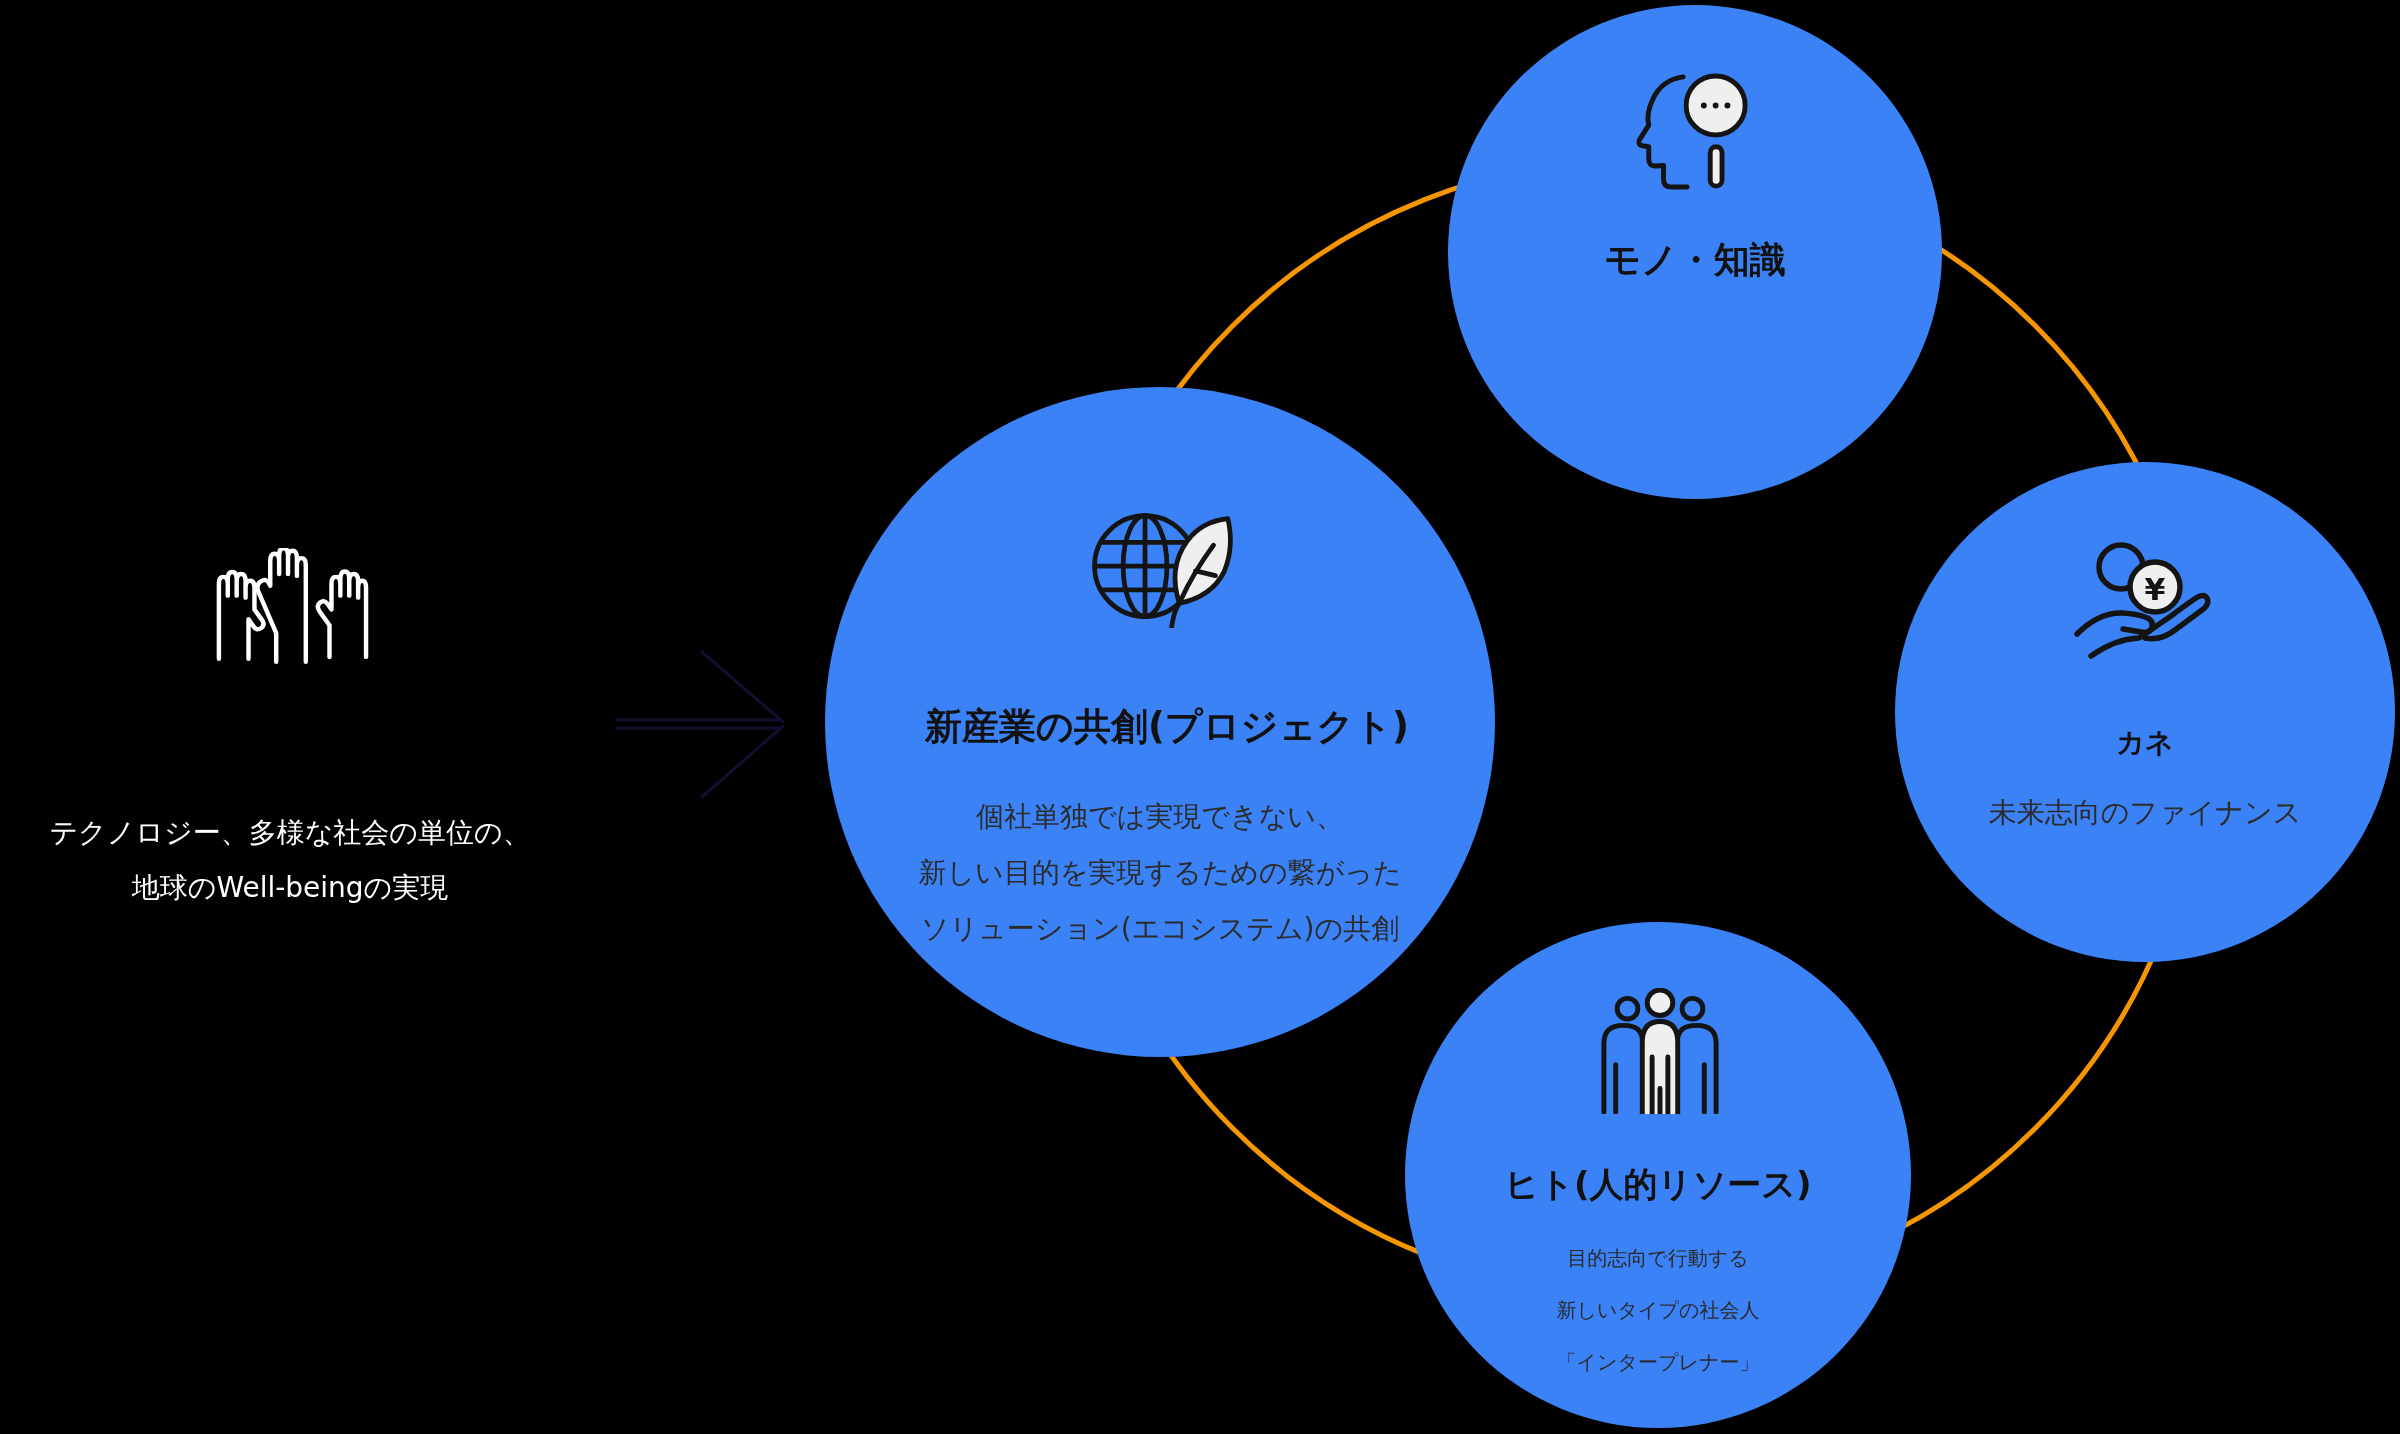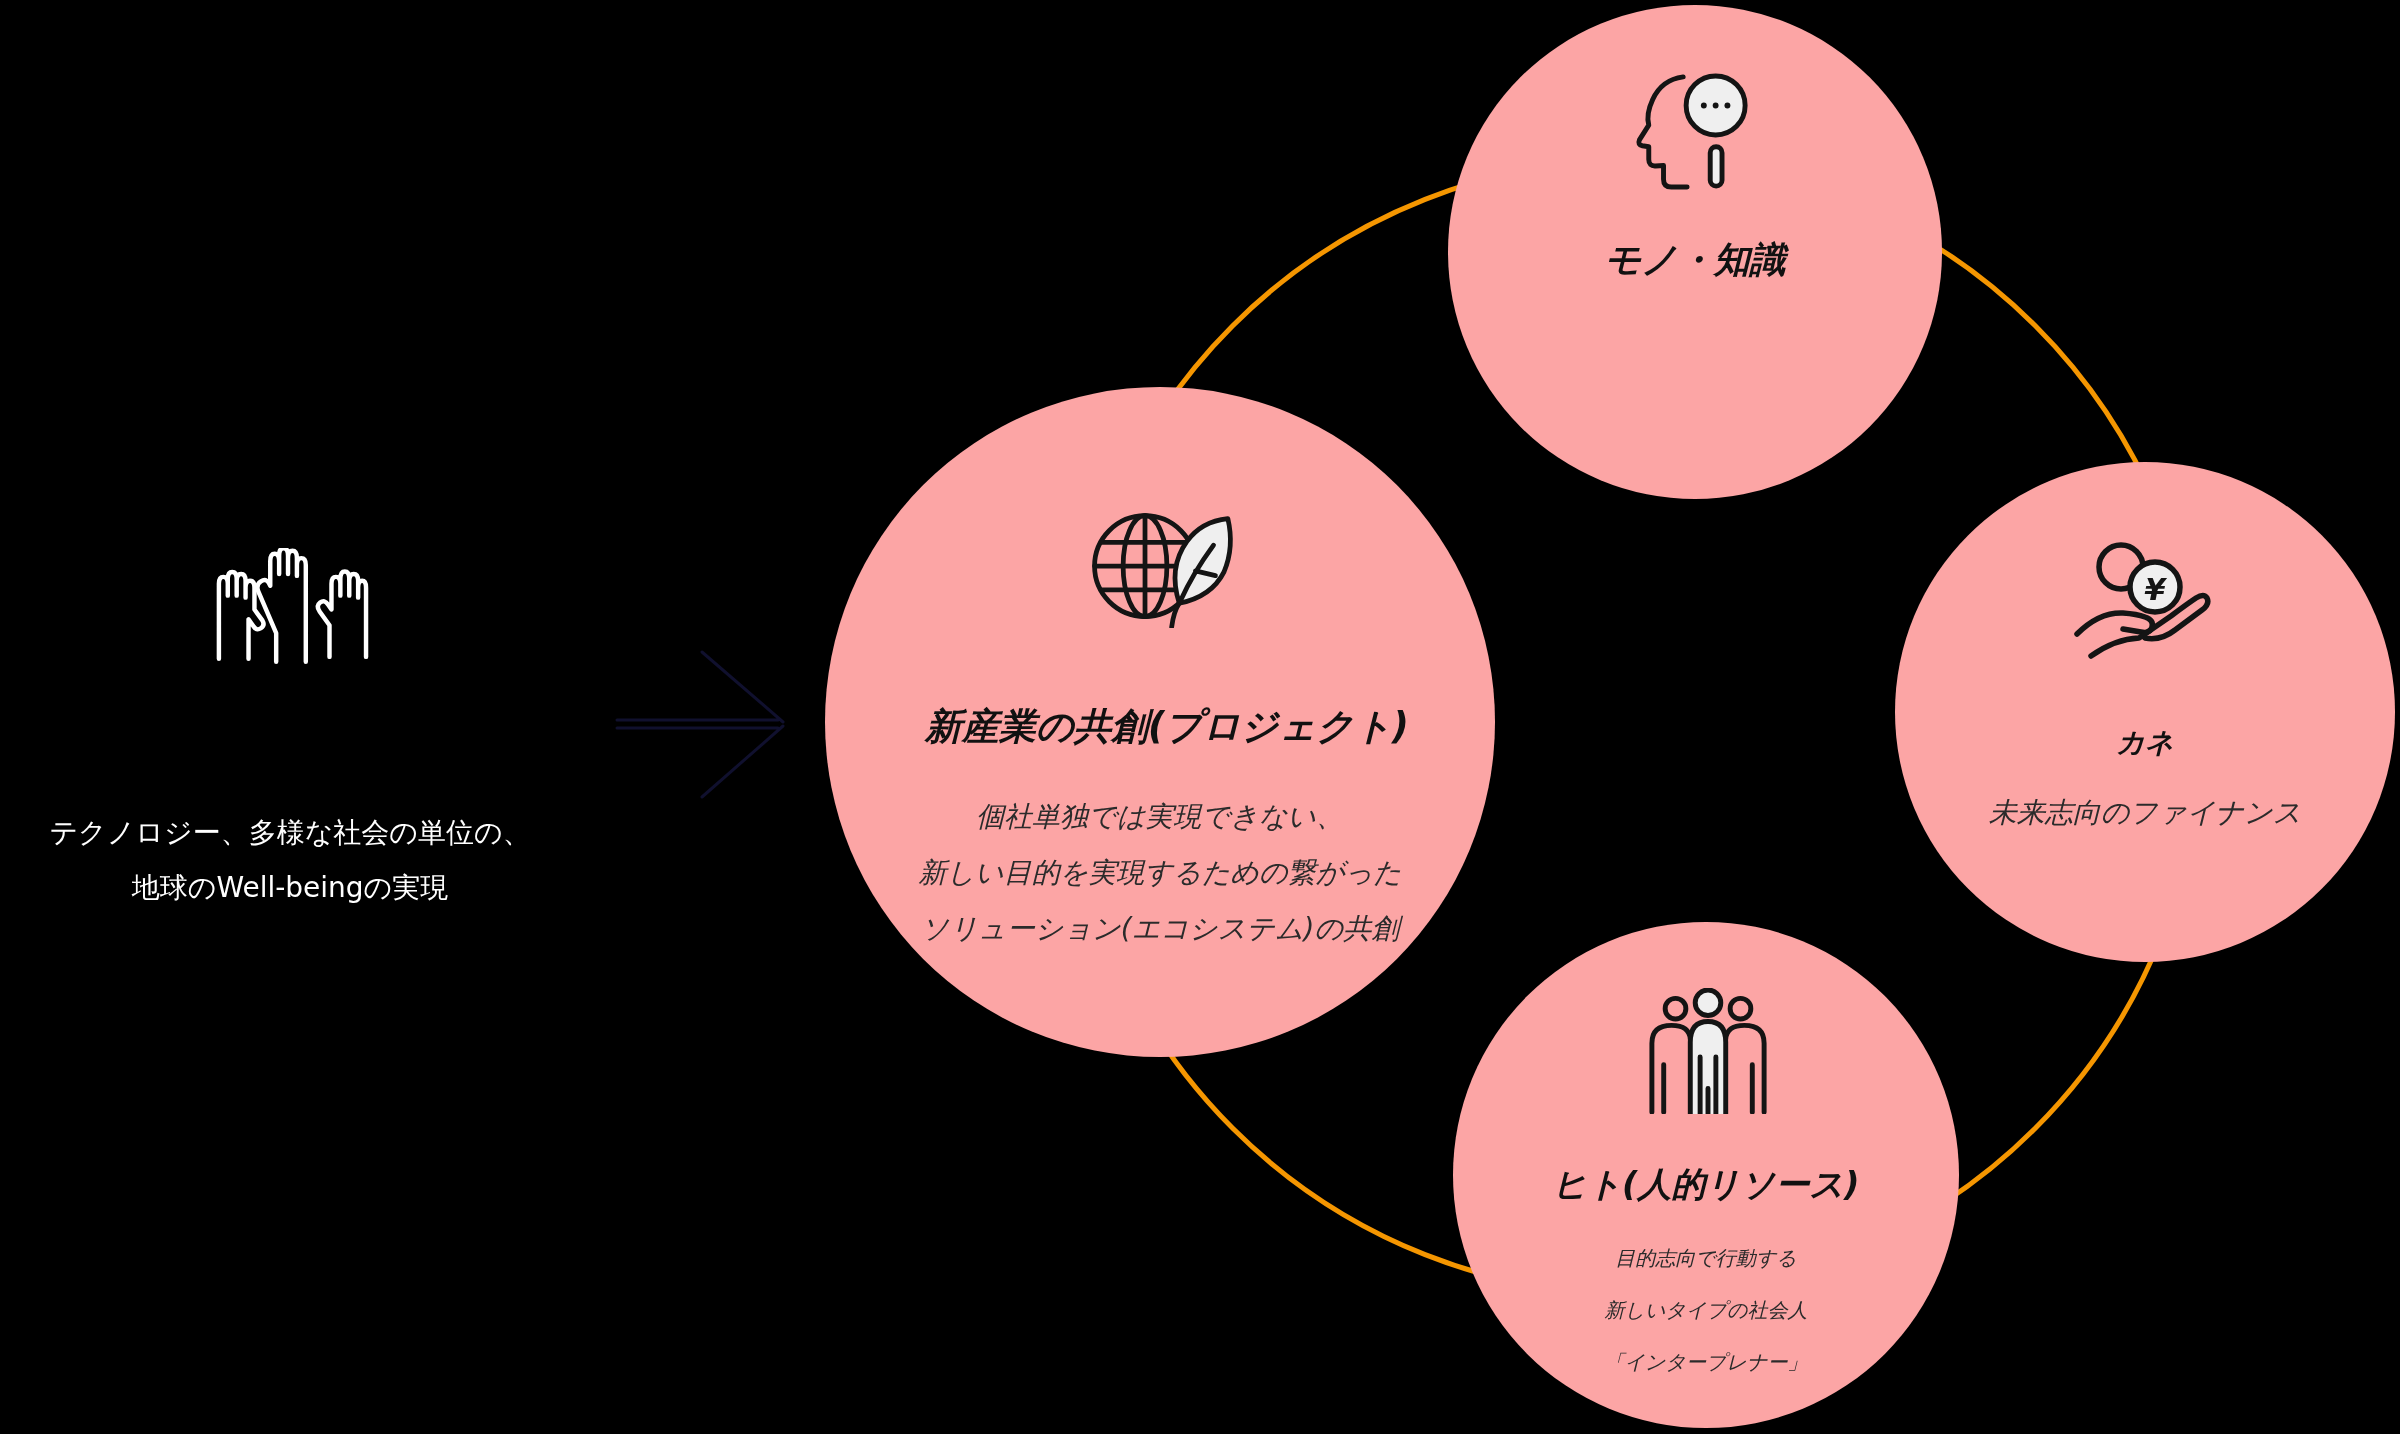--- a/index.html
+++ b/index.html
@@ -4,42 +4,42 @@
 <style>
   html,body{margin:0;padding:0;background:#000;}
   #canvas{position:relative;width:2400px;height:1434px;background:#000;overflow:hidden;
           font-family:"DejaVu Sans","Liberation Sans",sans-serif;}
 
   
   .ring{position:absolute;left:1064px;top:157px;width:1140px;height:1140px;
         border:5px solid #F59600;border-radius:50%;box-sizing:border-box;z-index:1;}
 
   
-  .node{position:absolute;border-radius:50%;background:#fca5a5;z-index:2;font-style:italic;}
+  .node{position:absolute;border-radius:50%;background:#3b82f6;z-index:2;}
   .node .icon{position:absolute;}
   .node .title{position:absolute;left:0;width:100%;text-align:center;
                font-weight:700;color:#111;}
   .node .body{position:absolute;left:0;width:100%;text-align:center;color:#2B2B2B;}
 
   .node-project{left:825px;top:387px;width:670px;height:670px;}
   .node-project .icon{left:265px;top:122px;width:150px;height:119px;}
   .node-project .title{top:319px;font-size:37px;line-height:42px;margin-left:7px;}
   .node-project .body{top:402px;font-size:28px;line-height:56px;}
 
   .node-mono{left:1448px;top:5px;width:494px;height:494px;}
   .node-mono .icon{left:187px;top:63px;width:118px;height:128px;}
   .node-mono .title{top:234px;font-size:36px;line-height:42px;}
   .node-mono .body{top:302px;font-size:28px;line-height:51px;}
 
   .node-kane{left:1895px;top:462px;width:500px;height:500px;}
   .node-kane .icon{left:176px;top:80px;width:140px;height:130px;}
   .node-kane .title{top:260px;font-size:28px;line-height:42px;}
   .node-kane .body{top:336px;font-size:28px;line-height:30px;}
 
-  .node-hito{left:1453px;top:922px;width:506px;height:506px;}
+  .node-hito{left:1405px;top:922px;width:506px;height:506px;}
   .node-hito .icon{left:190px;top:66px;width:130px;height:126px;}
   .node-hito .title{top:241px;font-size:34px;line-height:42px;}
   .node-hito .body{top:310px;font-size:20px;line-height:52px;}
 
   
   .left-icon{position:absolute;left:211px;top:548px;width:158px;height:119px;z-index:2;}
   .left-title{position:absolute;left:40px;top:733px;width:500px;text-align:center;
               font-size:32px;font-weight:700;color:#fff;line-height:40px;z-index:2;}
   .left-body{position:absolute;left:15px;top:805px;width:550px;text-align:center;
              font-size:28px;color:#fff;line-height:55px;z-index:2;}

